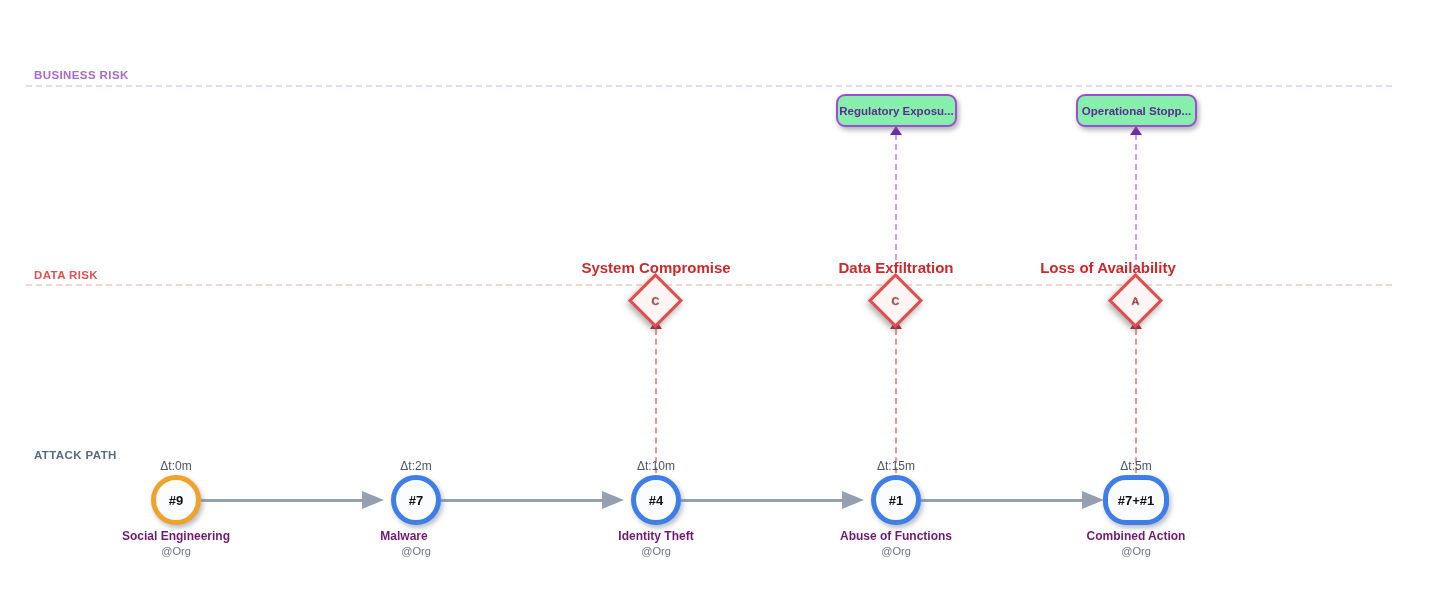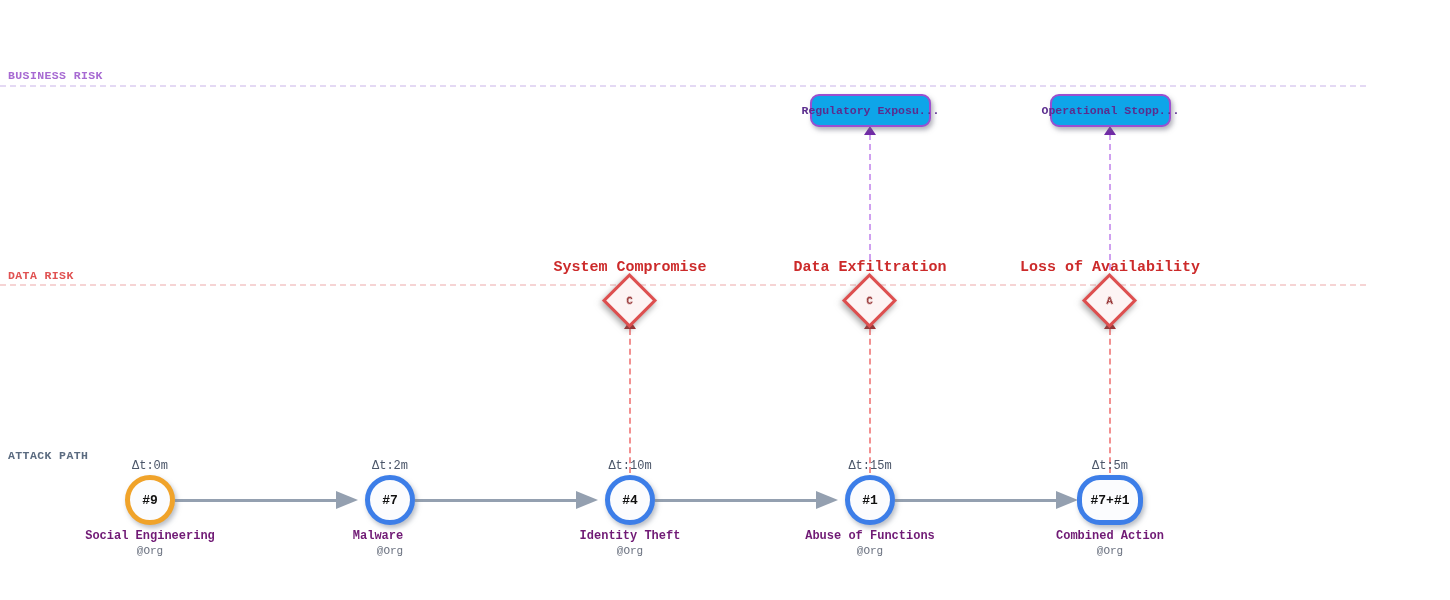--- a/index.html
+++ b/index.html
@@ -2,21 +2,22 @@
 <html><head>
 <meta charset="utf-8">
 <style>
   html, body { margin: 0; padding: 0; background: #ffffff; }
   .canvas {
     position: relative;
     width: 1366px;
     height: 600px;
     background: #ffffff;
     overflow: hidden;
-    font-family: Liberation Mono, monospace;
+    font-family: Liberation Sans, sans-serif;
+    margin-left: 26px;
   }
 
   
   .lane-label {
     position: absolute;
     left: 8px;
     font-size: 11.5px;
     font-weight: bold;
     letter-spacing: 0.4px;
     white-space: nowrap;
@@ -68,21 +69,21 @@
     border-left: 22px solid #94a0b0;
   }
 
   
   .risk-card {
     position: absolute;
     top: 94px;
     width: 121px;
     height: 33px;
     box-sizing: border-box;
-    background: #0ea5e9;
+    background: #86efac;
     border: 2.5px solid #9b4fd0;
     border-radius: 9px;
     display: flex;
     align-items: center;
     justify-content: center;
     font-size: 11.5px;
     font-weight: bold;
     color: #5b2d8e;
     box-shadow: 2px 3px 5px rgba(110,110,125,0.55);
     white-space: nowrap;
@@ -213,21 +214,21 @@
   <div class="diamond-label" style="left:630px;">System Compromise</div>
   <div class="diamond" style="left:610px;">
     <span class="letter">C</span>
   </div>
 
   <div class="diamond-label" style="left:870px;">Data Exfiltration</div>
   <div class="diamond" style="left:850px;">
     <span class="letter">C</span>
   </div>
 
-  <div class="diamond-label" style="left:1110px;">Loss of Availability</div>
+  <div class="diamond-label" style="left:1082px;">Loss of Availability</div>
   <div class="diamond" style="left:1090px;">
     <span class="letter">A</span>
   </div>
 
   <div class="delta-label" style="left:150px;">Δt:0m</div>
   <div class="node orange" style="left:125px;">
     <span>#9</span>
   </div>
   <div class="node-name" style="left:150px;">Social Engineering</div>
   <div class="node-org" style="left:150px;">@Org</div>

